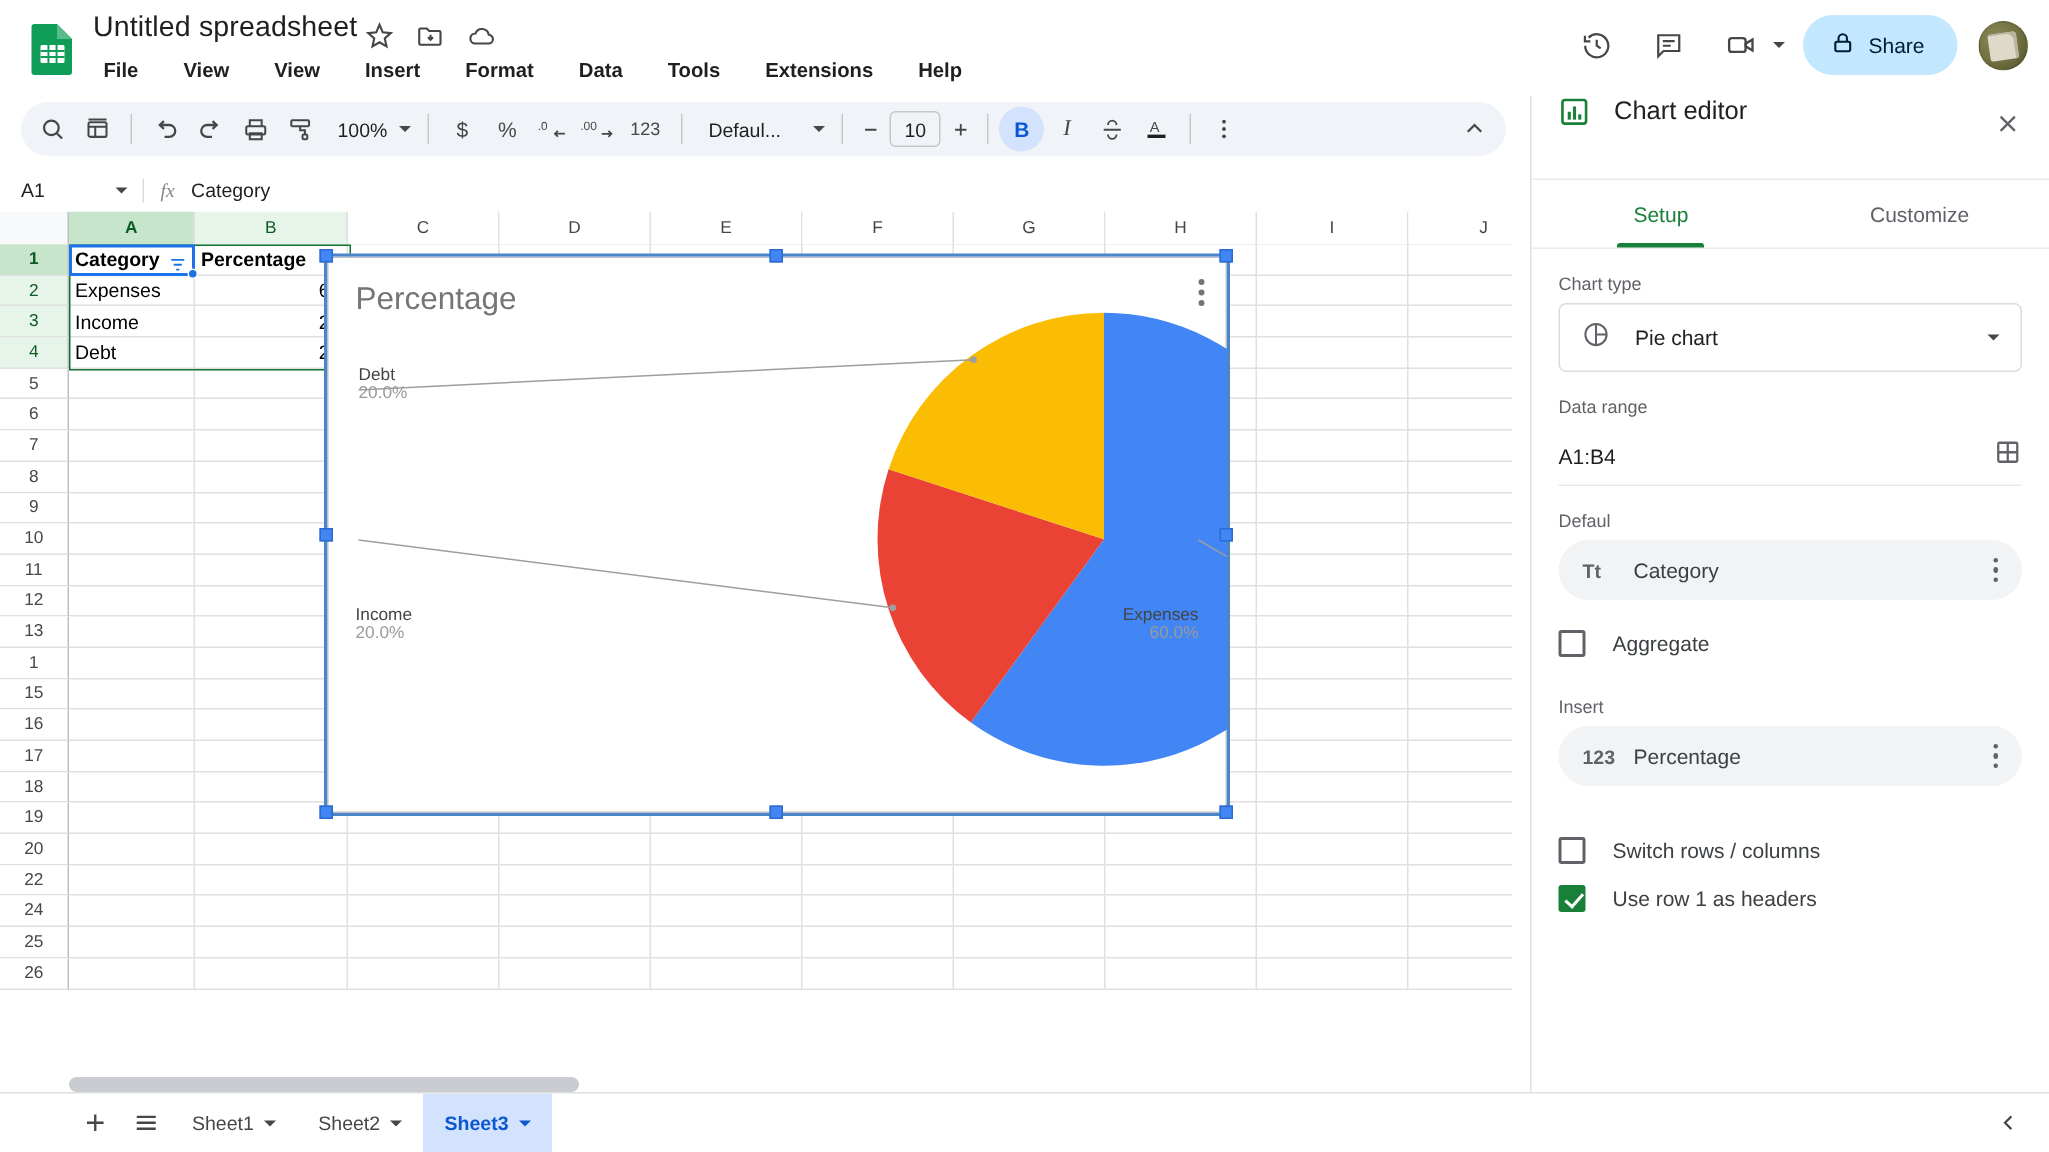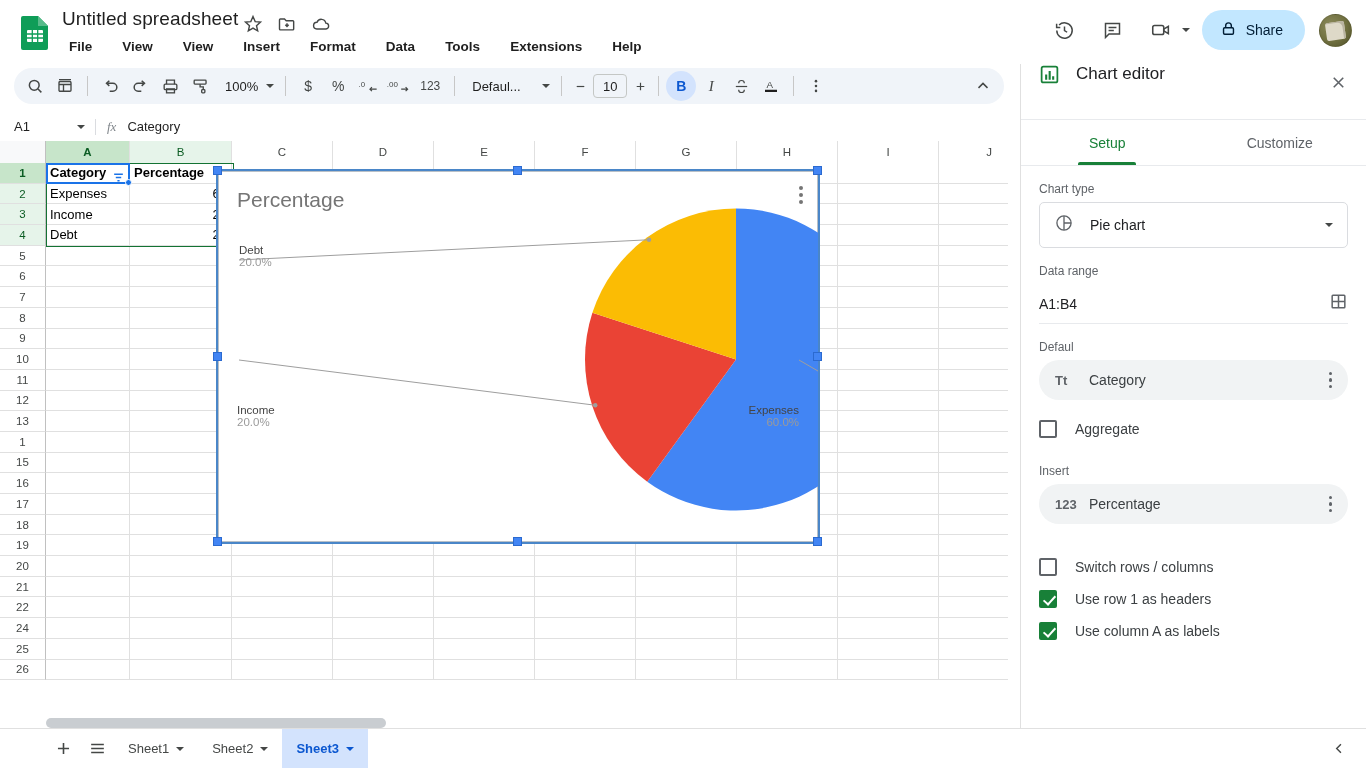--- a/index.html
+++ b/index.html
@@ -648,33 +648,20 @@
           <div class="cell" style="width: 101px;"></div>
           <div class="cell" style="width: 101px;"></div>
           <div class="cell" style="width: 101px;"></div>
           <div class="cell" style="width: 101px;"></div>
           <div class="cell" style="width: 101px;"></div>
           <div class="cell" style="width: 101px;"></div>
           <div class="cell" style="width: 101px;"></div>
         </div>
         <div class="row">
           <div class="rh">20</div>
-          <div class="cell" style="width: 84px;"></div>
-          <div class="cell" style="width: 102px;"></div>
-          <div class="cell" style="width: 101px;"></div>
-          <div class="cell" style="width: 101px;"></div>
-          <div class="cell" style="width: 101px;"></div>
-          <div class="cell" style="width: 101px;"></div>
-          <div class="cell" style="width: 101px;"></div>
-          <div class="cell" style="width: 101px;"></div>
-          <div class="cell" style="width: 101px;"></div>
-          <div class="cell" style="width: 101px;"></div>
-        </div>
-        <div class="row">
-          <div class="rh">21</div>
           <div class="cell" style="width: 84px;"></div>
           <div class="cell" style="width: 102px;"></div>
           <div class="cell" style="width: 101px;"></div>
           <div class="cell" style="width: 101px;"></div>
           <div class="cell" style="width: 101px;"></div>
           <div class="cell" style="width: 101px;"></div>
           <div class="cell" style="width: 101px;"></div>
           <div class="cell" style="width: 101px;"></div>
           <div class="cell" style="width: 101px;"></div>
           <div class="cell" style="width: 101px;"></div>
@@ -875,24 +862,20 @@
     </div>
 
     <div class="cbrow" style="margin-top:28px">
       <span class="cb"></span>
       <span class="cb-lbl">Switch rows / columns</span>
     </div>
     <div class="cbrow" style="margin-top:2px">
       <span class="cb checked"></span>
       <span class="cb-lbl">Use row 1 as headers</span>
     </div>
-    <div class="cbrow" style="margin-top:2px">
-      <span class="cb checked"></span>
-      <span class="cb-lbl">Use column A as labels</span>
-    </div>
   </div>
 
   <div class="sheetbar">
     <div class="sb-ic">
       <svg width="19" height="19" viewBox="0 0 24 24" stroke="currentColor" stroke-width="2" fill="none">
           <path d="M12 5v14M5 12h14"></path>
         </svg>
     </div>
     <div class="sb-ic">
       <svg width="19" height="19" viewBox="0 0 24 24" stroke="currentColor" stroke-width="2" fill="none">

